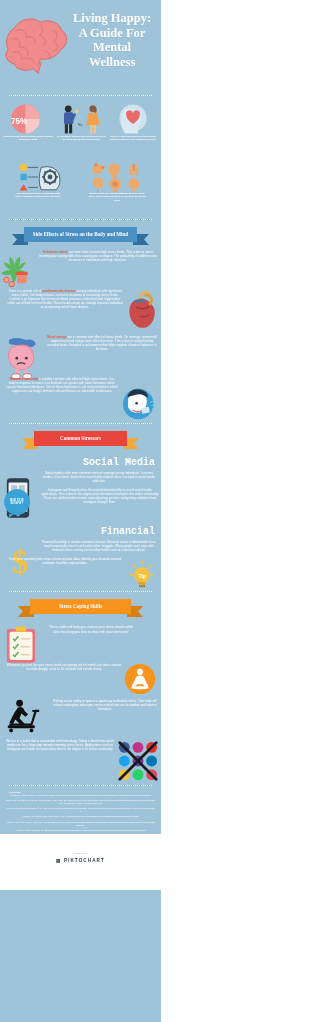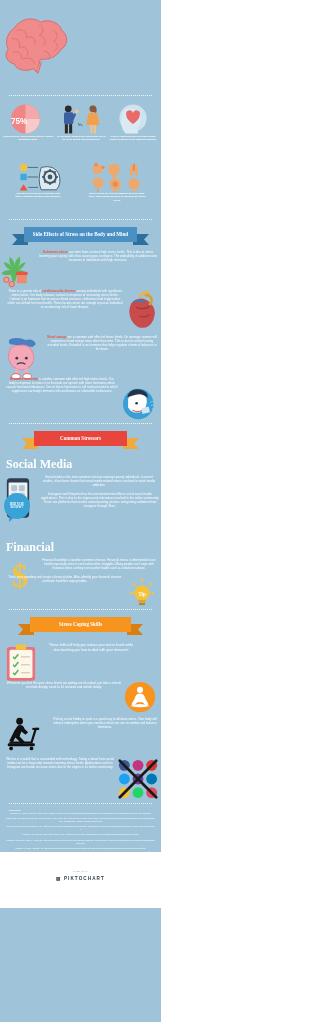--- a/index.html
+++ b/index.html
@@ -65,22 +65,22 @@
   .tail { position:absolute; width:16px; height:11px; top:9px; }
   .tail.l { left:12px; }
   .tail.r { right:12px; }
 
   
   .block { position:relative; padding:0 6px; }
   .blk-txt { font-size:3.05px; line-height:1.33; color:#fff; text-align:center; }
 
   
   .sec-title {
-    font-family:Liberation Serif, serif; font-weight:bold;
-    color:#ffffff; font-size:12px; text-align:left; margin-bottom:3px;
+    font-family:Liberation Mono, monospace; font-weight:bold;
+    color:#ffffff; font-size:10px; text-align:right; margin-bottom:3px;
   }
 
   
   .dyk {
     width:26px; height:26px; border-radius:50%; background:#39a3d8;
     color:#fff; font-size:3.4px; font-weight:bold; line-height:1.05;
     display:flex; align-items:center; justify-content:center; text-align:center;
     font-family:"Liberation Serif", serif; position:relative;
   }
   .dyk:after {
@@ -122,20 +122,21 @@
           <path d="M16 40 C26 38 32 46 28 54 C38 52 46 58 42 68"></path>
           <path d="M62 16 C70 20 70 30 62 34 C72 36 76 46 68 52"></path>
           <path d="M86 26 C94 30 94 40 86 44 C94 48 96 58 86 60"></path>
           <path d="M34 74 C44 70 54 74 54 82"></path>
           <path d="M18 62 C28 60 34 66 32 74"></path>
           <path d="M70 60 C78 62 82 68 78 74"></path>
         </g>
         <path d="M56 92 L60 98 L66 78" fill="#ef8b8b" stroke="#d96a6a" stroke-width="1.4"></path>
       </svg>
     </div>
+    <div class="title">Living Happy: A Guide For Mental Wellness</div>
   </div>
 
   <div class="divider"></div>
 
   <div class="stats">
 
     <div class="stat" style="left:2px">
       <div class="art">
         <svg viewBox="0 0 60 40" width="52" height="34">
           <circle cx="27" cy="20" r="17" fill="#ef8585"></circle>
@@ -361,21 +362,21 @@
     <div class="blk-txt" style="margin-left:34px;width:118px">Social media is the most common stressor amongst young individuals. In recent studies, it has been shown that social media related stress can lead to social media addiction.</div>
   </div>
 
   <div class="block" style="margin-top:5px;min-height:32px">
     <div style="position:absolute;left:4px;top:1px">
       <div class="dyk">DID YOU KNOW?</div>
     </div>
     <div class="blk-txt" style="margin-left:34px;width:120px">Instagram and Snapchat has the most detrimental effects out of social media applications. This is due to the stigma and criticization involved in the online community. These are platforms that revolve around posting pictures and getting validation from strangers through 'likes'.</div>
   </div>
 
-  <div class="block" style="margin-top:16px">
+  <div class="block" style="margin-top:6px">
     <div class="sec-title">Financial</div>
     <div style="position:absolute;left:7px;top:18px">
       <svg viewBox="0 0 30 44" width="26" height="38">
         <text x="15" y="34" text-anchor="middle" font-family="Liberation Serif, serif" font-size="38" font-weight="bold" fill="#f5c23e">$</text>
       </svg>
     </div>
     <div class="blk-txt" style="margin-left:34px;width:118px">Financial hardship is another common stressor. Financial stress is detrimental to our health especially since it can lead to other struggles. Many people can't cope with financial stress so they turn to other habits such as substance abuse.</div>
   </div>
 
   <div class="block" style="margin-top:5px;min-height:28px">

